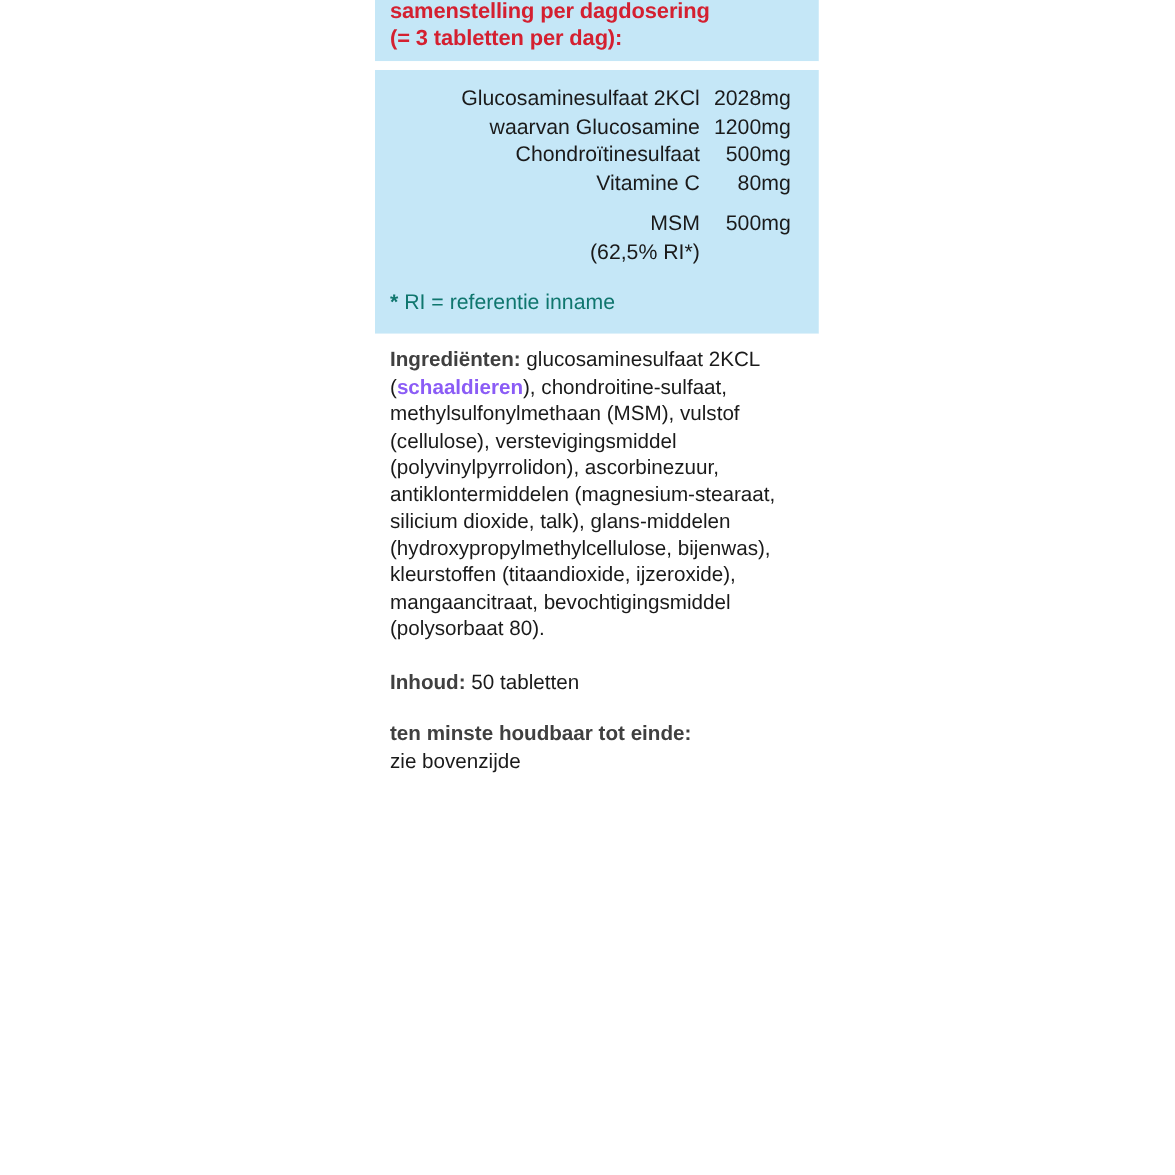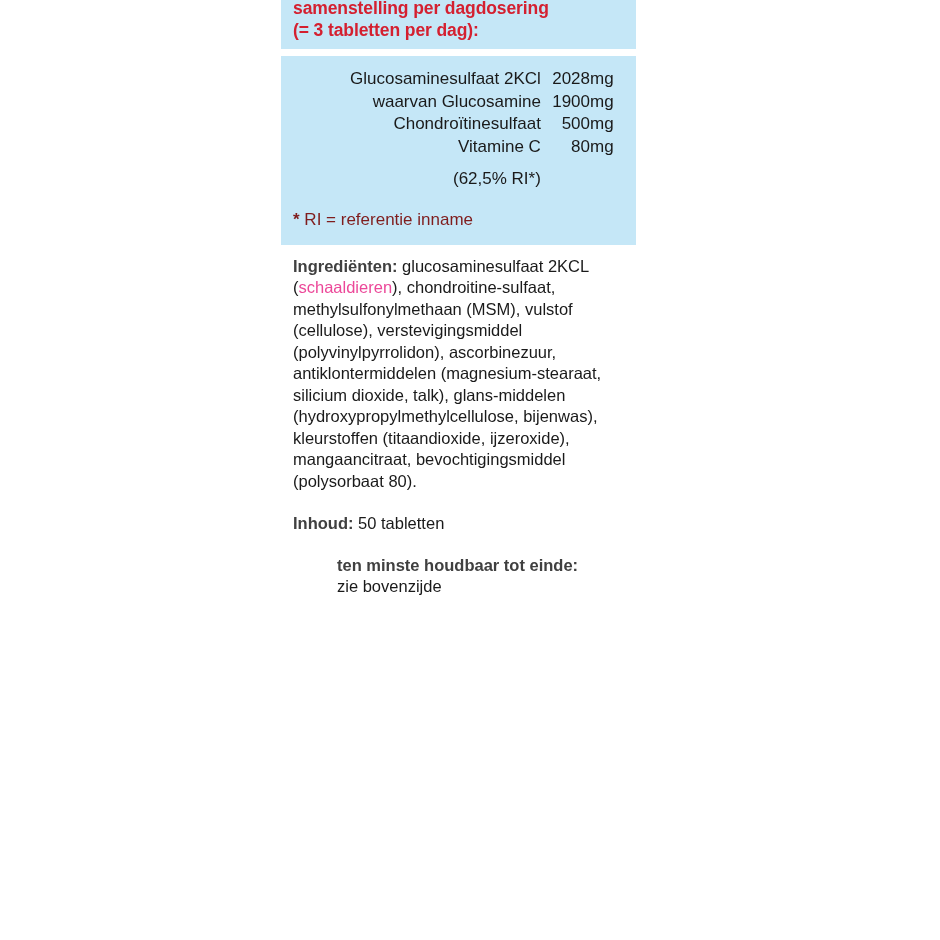--- a/index.html
+++ b/index.html
@@ -10,21 +10,21 @@
     width: 940px;
     height: 940px;
     background: #ffffff;
     font-family: "Liberation Sans", sans-serif;
     -webkit-font-smoothing: antialiased;
     overflow: hidden;
   }
 
   .label-root {
     position: absolute;
-    left: 281px;
+    left: 300px;
     top: 0;
     width: 355px;
   }
 
   
   .panel-header {
     background: #c5e7f7;
     padding: 0 0 8px 0;
     box-sizing: border-box;
   }
@@ -68,21 +68,21 @@
   }
   td.n-name  { text-align: right; }
   td.n-value { text-align: right; padding-left: 10px; }
   td.n-unit  { text-align: left; padding-left: 12px; width: 34px; }
 
   tr.spacer-row td { height: 10px; line-height: 10px; font-size: 0; }
 
   .footnote {
     font-size: 17px;
     line-height: 22px;
-    color: #7f1d1d;
+    color: #0f766e;
     margin-top: 18px;
   }
   .footnote .star { font-weight: bold; }
 
   
   .panel-body {
     background: #ffffff;
     padding: 11px 12px 0 12px;
     box-sizing: border-box;
   }
@@ -91,23 +91,23 @@
     line-height: 21.5px;
     color: #1a1a1a;
     margin: 0 0 20px 0;
     text-align: left;
   }
   .para:last-child { margin-bottom: 0; }
   .lbl {
     color: #404040;
     font-weight: bold;
   }
-  .bold-allergen { font-weight: normal; color: #ec4899; }
+  .bold-allergen { font-weight: bold; color: #8b5cf6; }
   .para.ingredients { margin-bottom: 21px; }
-  .para.expiry { margin-bottom: 0; margin-left: 44px; }
+  .para.expiry { margin-bottom: 0; }
   .expiry-value { display: block; }
 </style>
 </head>
 <body>
 
 <div class="label-root">
 
   <div class="panel-header">
     <div class="panel-header-inner">
       <div class="heading-line first">samenstelling per dagdosering</div>
@@ -120,35 +120,40 @@
   <div class="panel-table">
     <table class="nutrients">
       <tbody id="nutrient-rows">
           <tr>
             <td class="n-name">Glucosaminesulfaat 2KCl</td>
             <td class="n-value">2028</td>
             <td class="n-unit">mg</td>
           </tr>
           <tr>
             <td class="n-name">waarvan Glucosamine</td>
-            <td class="n-value">1900</td>
+            <td class="n-value">1200</td>
             <td class="n-unit">mg</td>
           </tr>
           <tr>
             <td class="n-name">Chondroïtinesulfaat</td>
             <td class="n-value">500</td>
             <td class="n-unit">mg</td>
           </tr>
           <tr>
             <td class="n-name">Vitamine C</td>
             <td class="n-value">80</td>
             <td class="n-unit">mg</td>
           </tr>
           <tr class="spacer-row">
             <td colspan="3"></td>
+          </tr>
+          <tr>
+            <td class="n-name">MSM</td>
+            <td class="n-value">500</td>
+            <td class="n-unit">mg</td>
           </tr>
           <tr>
             <td class="n-name">(62,5% RI*)</td>
             <td class="n-value"></td>
             <td class="n-unit"></td>
           </tr>
         </tbody>
     </table>
     <div class="footnote">
       <span class="star">*</span><span> RI = referentie inname</span>

